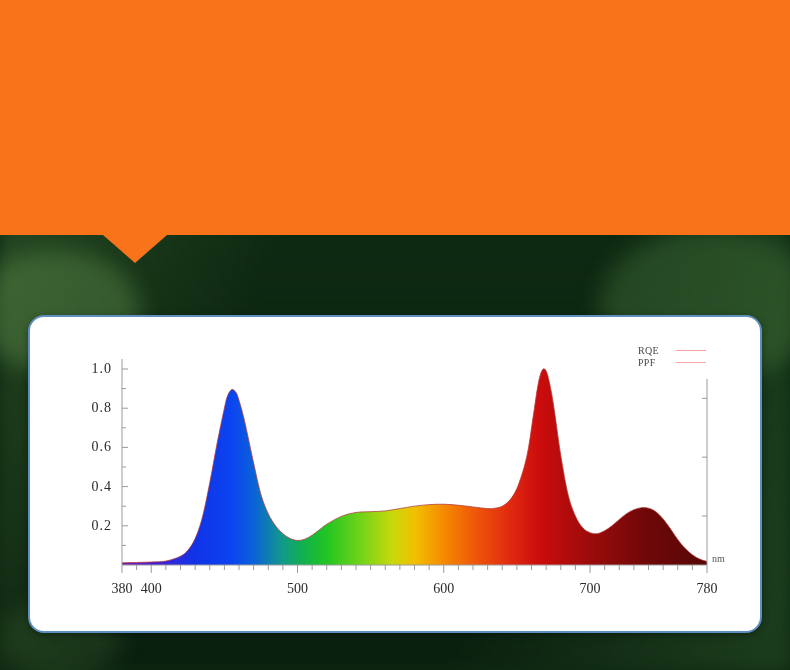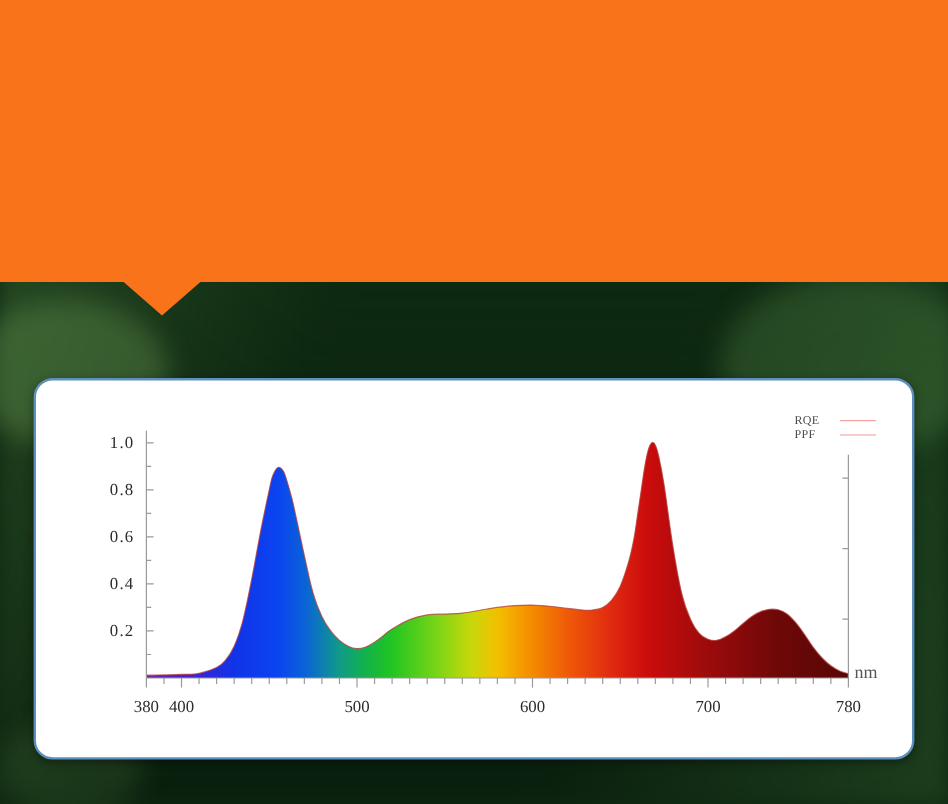--- a/index.html
+++ b/index.html
@@ -117,35 +117,34 @@
     display: flex;
     align-items: center;
     height: 12px;
   }
   .legend-label {
     font-family: "Liberation Serif", "DejaVu Serif", serif;
     font-size: 10px;
     color: #4a4a4a;
     width: 30px;
     letter-spacing: 0.3px;
-    margin-left: 24px;
   }
   .legend-swatch {
     width: 30px;
     height: 0;
     border-top: 1.6px solid #f4a0a0;
     margin-left: 8px;
   }
   .legend-swatch.ppf { border-top-color: #f8aaaa; }
 
   .unit-label {
     position: absolute;
     left: 682px; top: 236px;
     font-family: "Liberation Serif", "DejaVu Serif", serif;
-    font-size: 15px;
+    font-size: 10px;
     color: #555555;
     z-index: 5;
   }
 </style>
 </head>
 <body>
 
 <div id="page">
 
   <div class="leaf-bg"></div>

